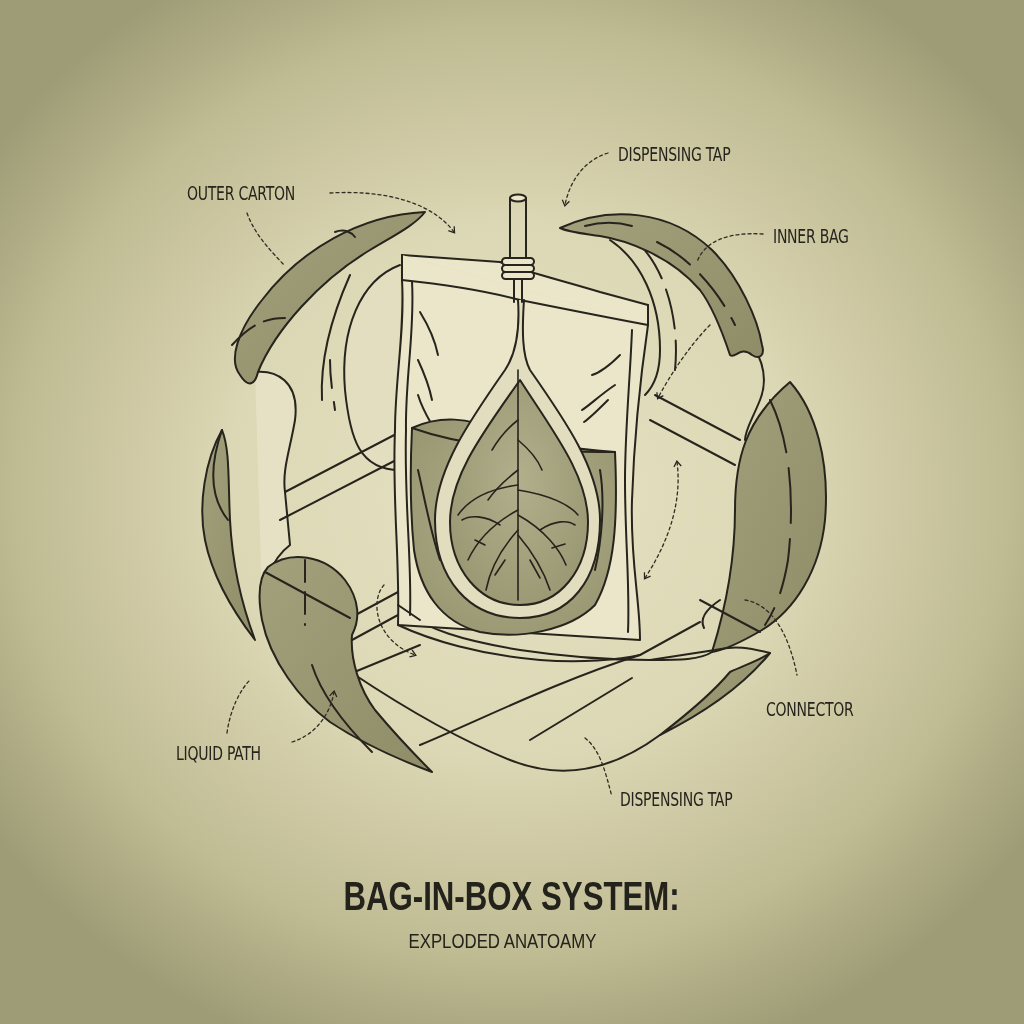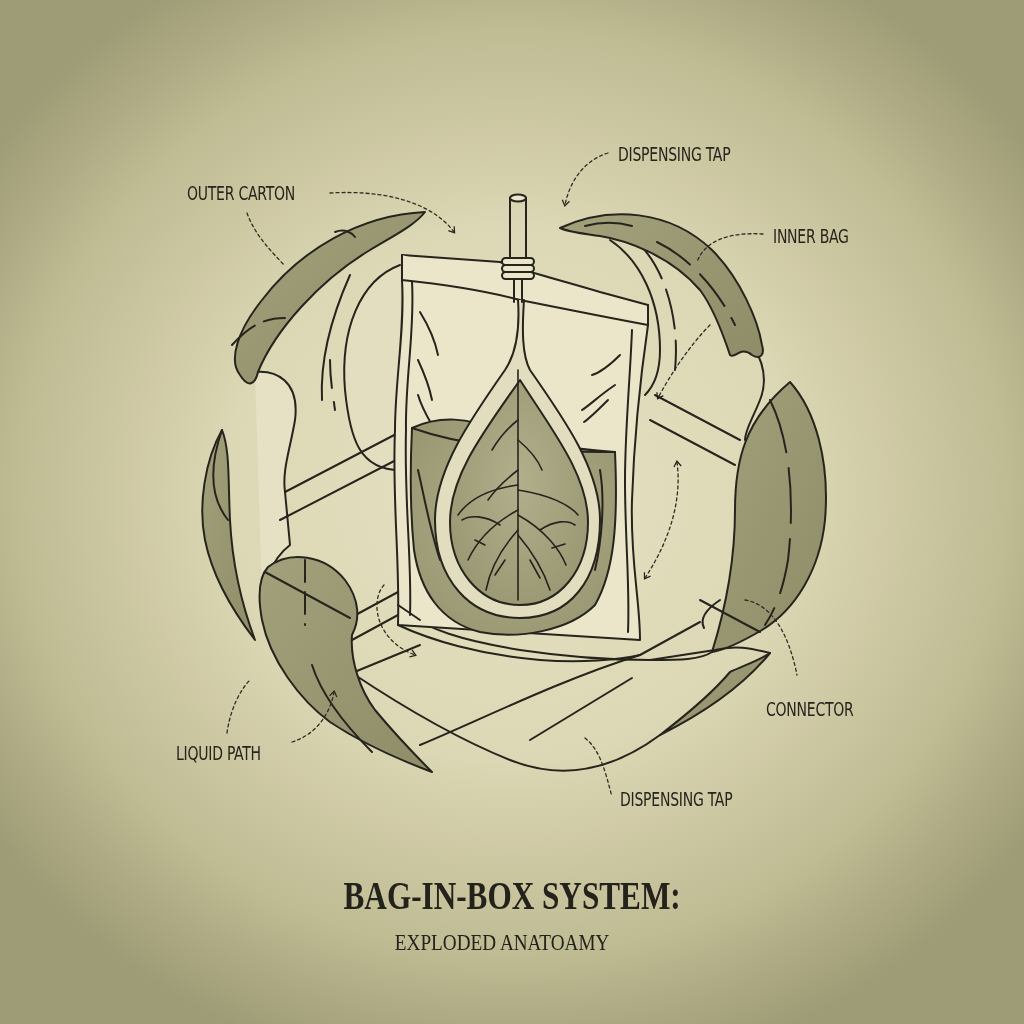--- a/index.html
+++ b/index.html
@@ -18,25 +18,25 @@
       font-size: 19px;
       letter-spacing: -0.3px;
       transform: scaleX(0.82);
       transform-origin: left center;
       white-space: nowrap;
       line-height: 1;
     }
     .title {
       position: absolute; left: 0; width: 1024px; text-align: center;
       color: #23221b; white-space: nowrap; line-height: 1;
-      font-family: Liberation Serif, serif; font-weight: bold;
+      font-family: Liberation Sans, sans-serif; font-weight: bold;
     }
     .title .inner { display: inline-block; transform: scaleX(0.78); }
     #title-main { top: 876px; font-size: 40px; }
-    #title-sub { top: 930px; font-size: 24px; font-weight: normal; }
+    #title-sub { top: 930px; font-size: 21px; font-weight: normal; }
     #title-sub .inner { transform: scaleX(0.8); margin-left: -20px; }
   </style>
 </head>
 <body>
 
 <svg class="canvas" viewBox="0 0 1024 1024" xmlns="http://www.w3.org/2000/svg">
   <defs>
     <marker id="arrow" viewBox="0 0 10 10" refX="6" refY="5" markerWidth="7" markerHeight="7" orient="auto-start-reverse">
       <path d="M1,1 L7,5 L1,9" fill="none" stroke="#26241d" stroke-width="1.4"></path>
     </marker>

